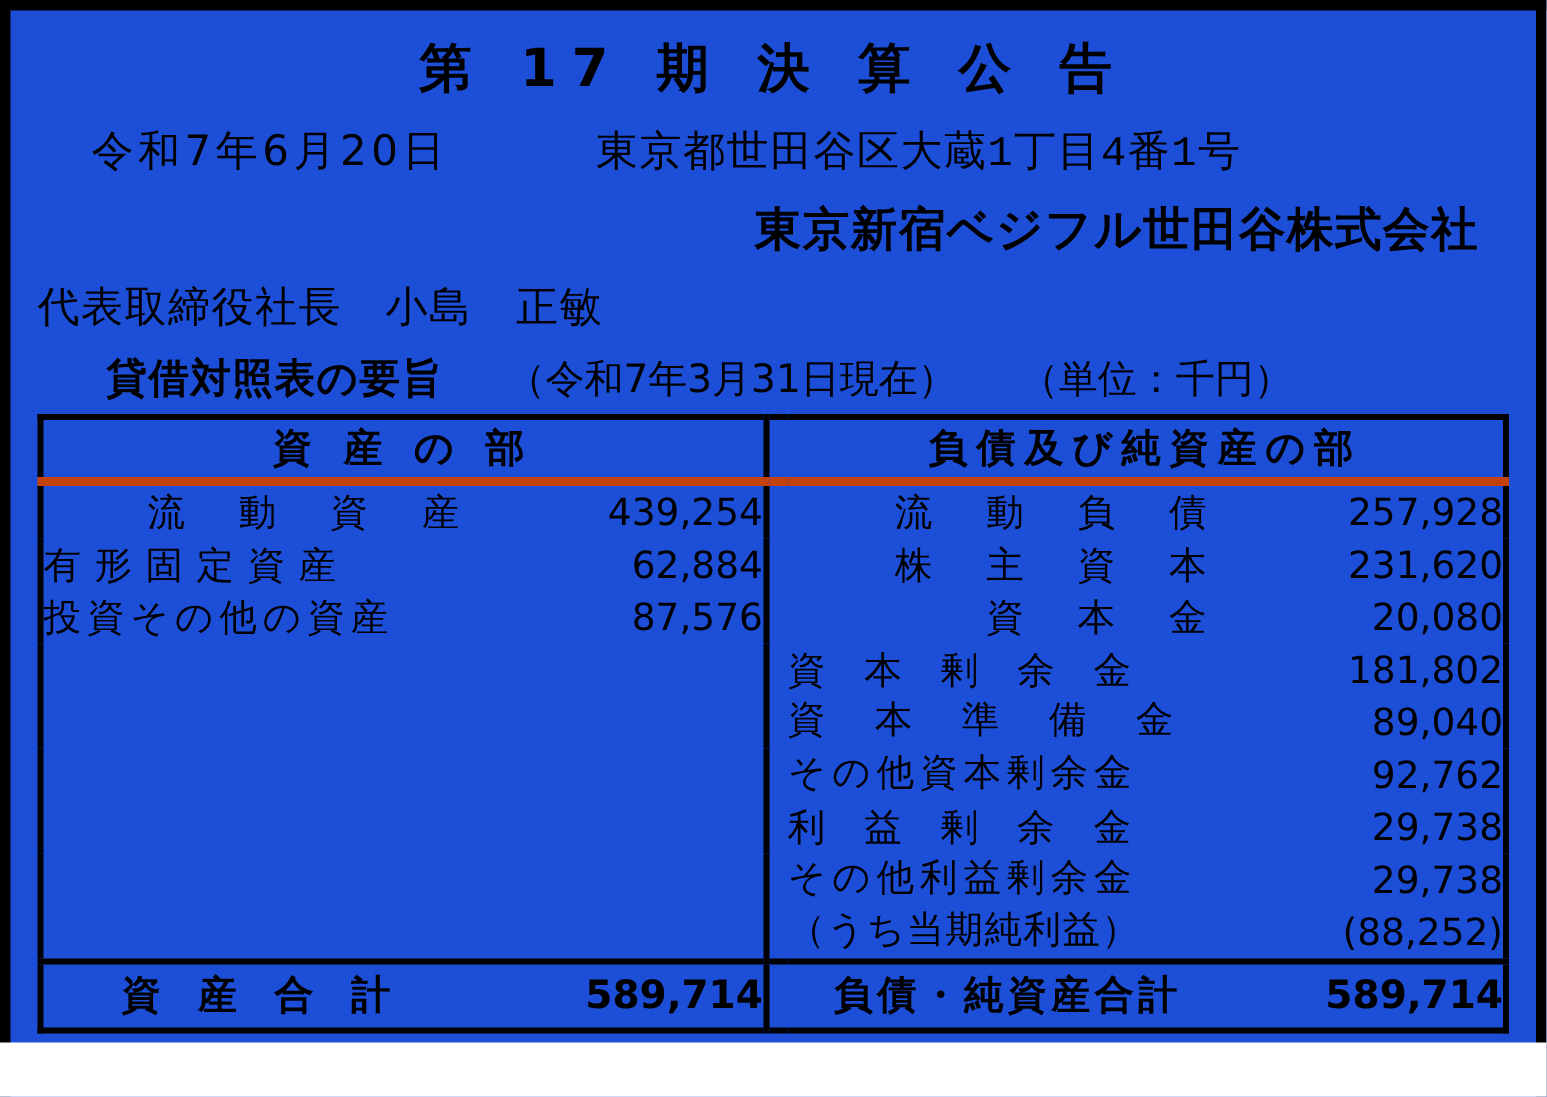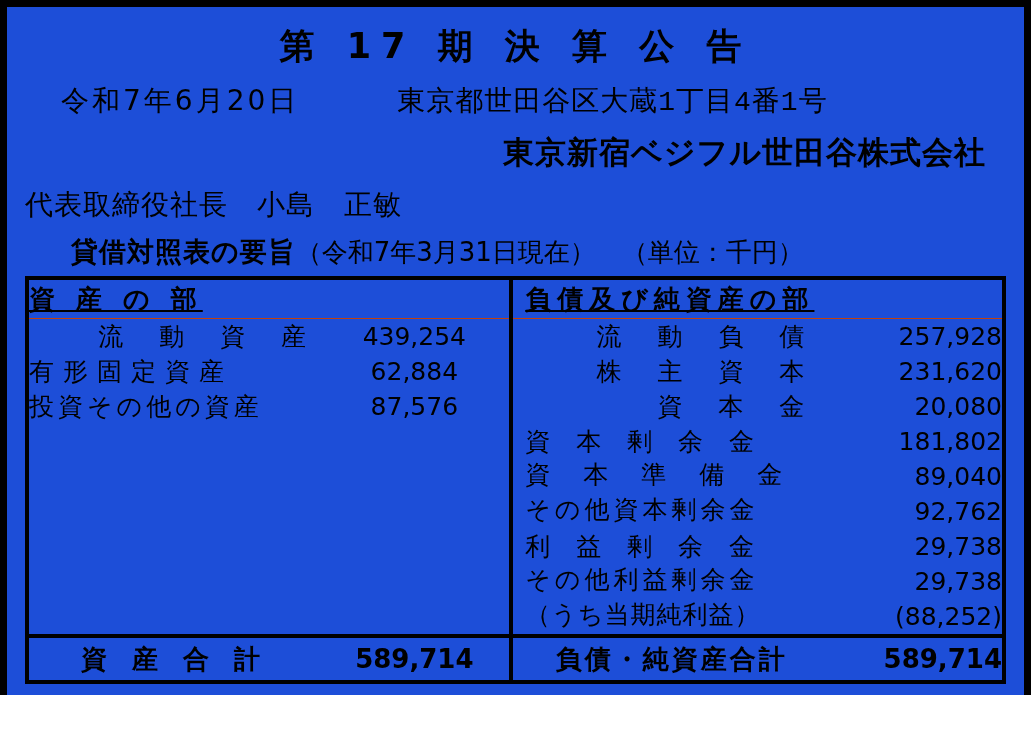--- a/index.html
+++ b/index.html
@@ -68,28 +68,30 @@
     letter-spacing: 1px;
     white-space: nowrap;
     padding-right: 42px;
   }
   .bs-head {
     display: flex;
     align-items: baseline;
     margin-top: 10px;
     font-size: 26px;
     white-space: nowrap;
+    gap: 16px;
   }
   .bs-head .bs-title {
     font-weight: bold;
     font-size: 27px;
     letter-spacing: 1px;
     margin-left: 46px;
   }
   .bs-head .bs-asof {
+    margin-left: 26px;
     letter-spacing: 0px;
   }
   .bs-head .bs-unit {
     margin-left: 26px;
     letter-spacing: 0px;
   }
 
   table.bs {
     margin-top: 6px;
     width: 100%;
@@ -103,27 +105,26 @@
     font-size: 25px;
     line-height: 1.0;
   }
   .col-a { width: 30%; }
   .col-b { width: 19.5%; }
   .col-c { width: 1.5%; }
   .col-d { width: 30%; }
   .col-e { width: 19%; }
 
   tr.hdr td {
-    border-bottom: 1px solid #c2410c;
+    border-bottom: 6px solid #c2410c;
     height: 38px;
-    text-align: left;
+    text-align: center;
     font-weight: bold;
     font-size: 26px;
     letter-spacing: 6px;
-    text-decoration: underline;
   }
   td.mid {
     border-left: 4px solid #000;
     border-right: 0;
   }
   tr.row td {
     height: 35px;
   }
   .lbl {
     padding-left: 10px;
@@ -151,21 +152,20 @@
     font-size: 26px;
   }
   tr.total .lbl {
     text-align: center;
     letter-spacing: 8px;
     padding-left: 0;
   }
   tr.total .lbl.t2 { letter-spacing: 3px; }
   .vdiv {
     border-right: 3px solid #000;
-    text-align: center;
   }
   .bottom-strip {
     position: absolute;
     left: 0;
     bottom: 0;
     width: 1031px;
     height: 36px;
     background: #ffffff;
   }
 </style>

